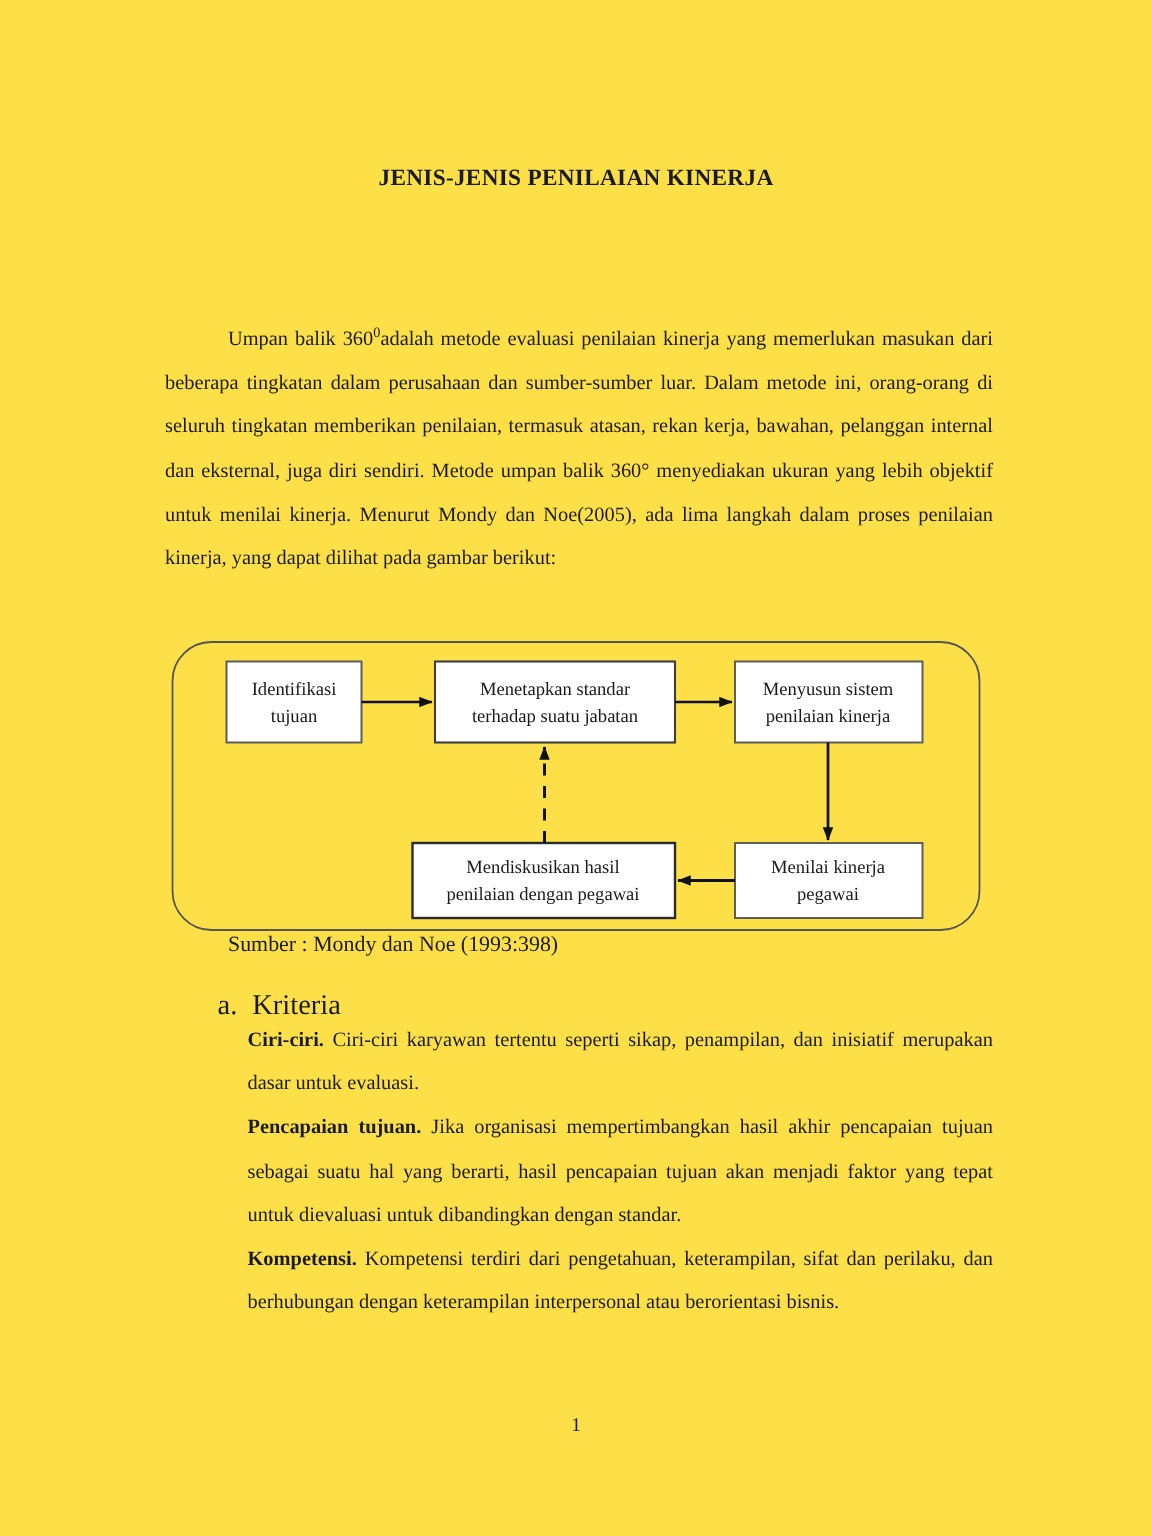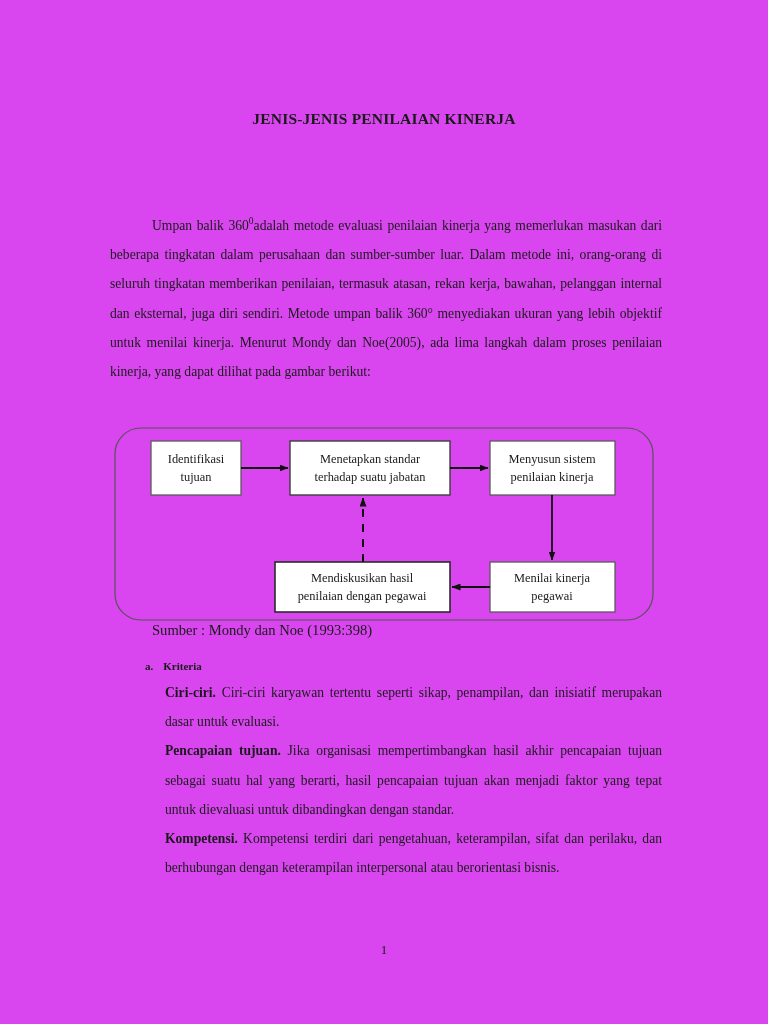--- a/index.html
+++ b/index.html
@@ -12,21 +12,21 @@
     height: 1024px;
     position: relative;
     font-family: "Liberation Serif", "DejaVu Serif", serif;
     color: #1a1a1a;
     overflow: hidden;
   }
 
   .page {
     position: absolute;
     inset: 0;
-    background: #d946ef;
+    background: #fde047;
     padding-left: 48px;
   }
 
   
   .doc-title {
     position: absolute;
     top: 110px;
     left: 0;
     width: 768px;
     text-align: center;
@@ -83,22 +83,22 @@
     top: 622px;
     left: 152px;
     font-size: 14.6px;
   }
 
   
   .sub-item {
     position: absolute;
     top: 660px;
     left: 145px;
-    font-size: 11px;
-    font-weight: bold;
+    font-size: 19px;
+    font-weight: normal;
   }
   .sub-item .marker { margin-right: 10px; }
 
   .sub-body {
     position: absolute;
     top: 678px;
     left: 165px;
     width: 497px;
     font-size: 13.6px;
     line-height: 29.2px;

